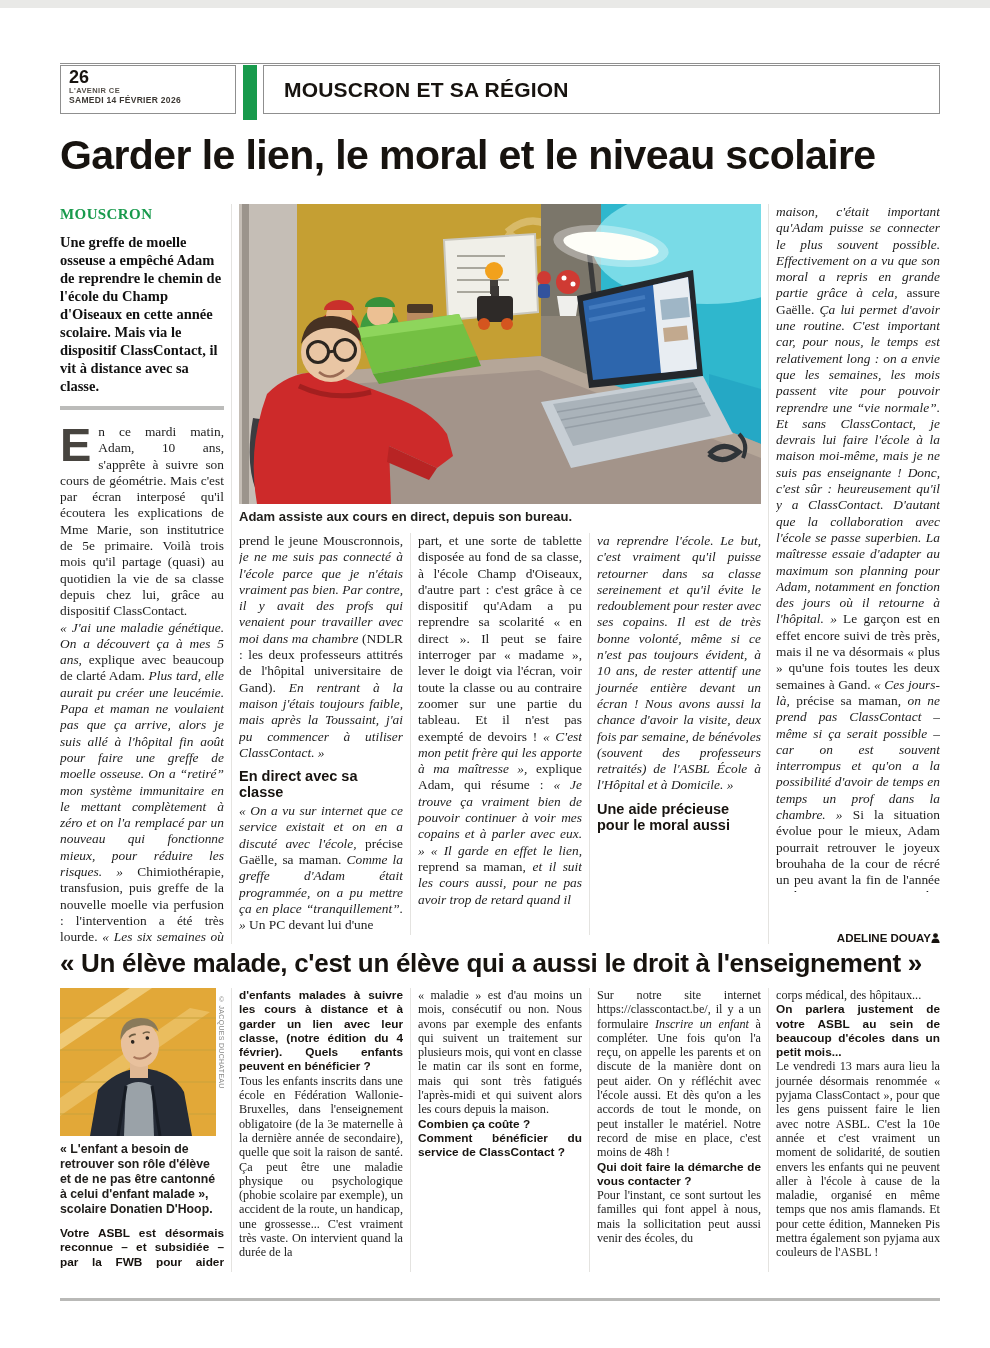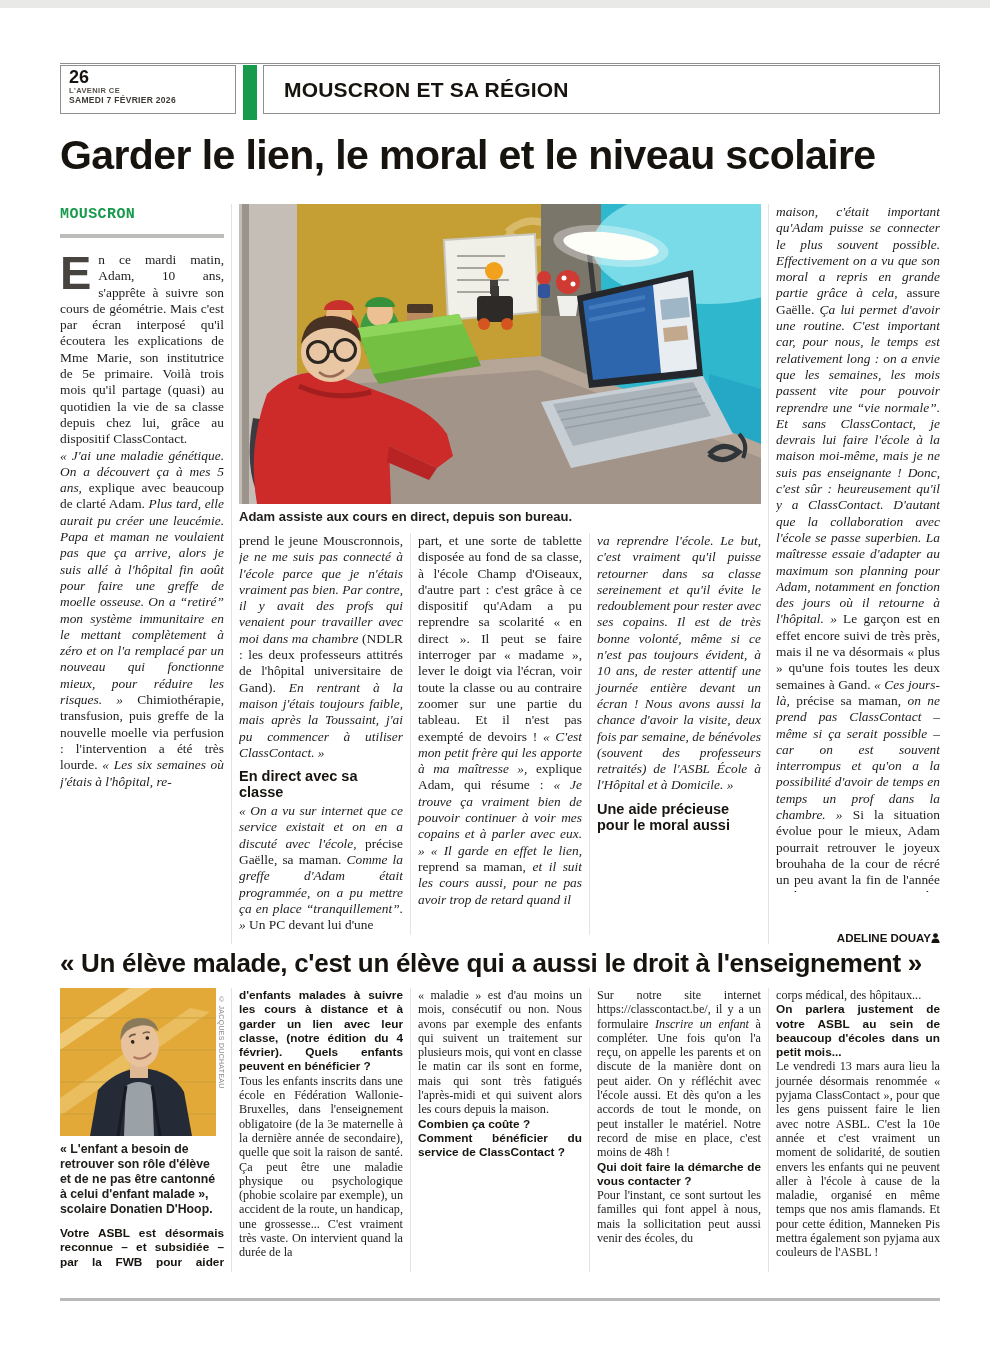--- a/index.html
+++ b/index.html
@@ -18,21 +18,21 @@
   .sectiontitle{font-family:"Liberation Sans",sans-serif;font-weight:bold;font-size:21px;
                 letter-spacing:.2px;color:#17130f;}
   .headline{position:absolute;left:60px;top:124px;width:890px;font-family:"Liberation Sans",sans-serif;
             font-weight:bold;font-size:41px;line-height:46px;letter-spacing:-.6px;color:#17130f;}
   
   .main-row{position:absolute;left:60px;top:196px;width:880px;height:740px;display:flex;}
   .sep{border-left:1px solid #e4e3e0;padding-left:7px;margin-left:7px;}
   .colA{width:164px;flex:0 0 auto;overflow:hidden;}
   .mid{width:522px;flex:0 0 auto;overflow:hidden;}
   .colE{width:164px;flex:0 0 auto;overflow:hidden;display:flex;flex-direction:column;}
-  .kicker{font-family:Liberation Mono, monospace;font-weight:bold;font-size:15px;letter-spacing:.4px;
+  .kicker{font-family:Liberation Serif, serif;font-weight:bold;font-size:15px;letter-spacing:.4px;
           margin:2px 0 10px;}
   .lead{font-weight:bold;font-size:14.5px;line-height:18px;color:#111;}
   .leadrule{height:4px;background:#bcbcba;margin:11px 0 14px;}
   .body{font-size:13.4px;line-height:16.3px;text-align:justify;margin:0;}
   .it{font-style:italic;}
   .dropcap{float:left;font-family:"Liberation Sans",sans-serif;font-weight:800;font-size:47px;
            line-height:38px;padding:2px 7px 0 0;color:#47443f;}
   .subhead{font-family:"Liberation Sans",sans-serif;font-weight:bold;font-size:14.5px;line-height:16px;
            margin:7px 0 3px;color:#17130f;}
   .photo{display:block;}
@@ -63,32 +63,33 @@
 </style>
 </head>
 <body>
 
 <div class="page">
 
   <div class="top-rule"></div>
   <div class="pagebox">
     <div class="pagenum">26</div>
     <div class="masthead">L'AVENIR CE</div>
-    <div class="pagedate">SAMEDI 7 FÉVRIER 2026</div>
+    <div class="pagedate">SAMEDI 14 FÉVRIER 2026</div>
   </div>
   <div class="greenbar" style="background:#189a4c"></div>
   <div class="sectionbox">
     <span class="sectiontitle">MOUSCRON ET SA RÉGION</span>
   </div>
   <h1 class="headline" style="margin:0">Garder le lien, le moral et le niveau scolaire</h1>
 
   <div class="main-row">
 
     <div class="colA">
       <div class="kicker" style="color:#189a4c">MOUSCRON</div>
+      <div class="lead">Une greffe de moelle osseuse a empêché Adam de reprendre le chemin de l'école du Champ d'Oiseaux en cette année scolaire. Mais via le dispositif ClassContact, il vit à distance avec sa classe.</div>
       <div class="leadrule"></div>
       <p class="body">
         <span class="dropcap">E</span><span>n ce mardi matin, Adam, 10 ans, s'apprête à suivre son cours de géométrie. Mais c'est par écran interposé qu'il écoutera les explications de Mme Marie, son institutrice de 5e primaire. Voilà trois mois qu'il partage (quasi) au quotidien la vie de sa classe depuis chez lui, grâce au dispositif ClassContact.</span>
       </p>
       <p class="body">
         <span class="it">« J'ai une maladie génétique. On a découvert ça à mes 5 ans, </span><span>explique avec beaucoup de clarté Adam. </span><span class="it">Plus tard, elle aurait pu créer une leucémie. Papa et maman ne voulaient pas que ça arrive, alors je suis allé à l'hôpital fin août pour faire une greffe de moelle osseuse. On a “retiré” mon système immunitaire en le mettant complètement à zéro et on l'a remplacé par un nouveau qui fonctionne mieux, pour réduire les risques. » </span><span>Chimiothérapie, transfusion, puis greffe de la nouvelle moelle via perfusion : l'intervention a été très lourde. </span><span class="it">« Les six semaines où j'étais à l'hôpital, re-</span>
       </p>
     </div>
 
     <div class="mid sep">

